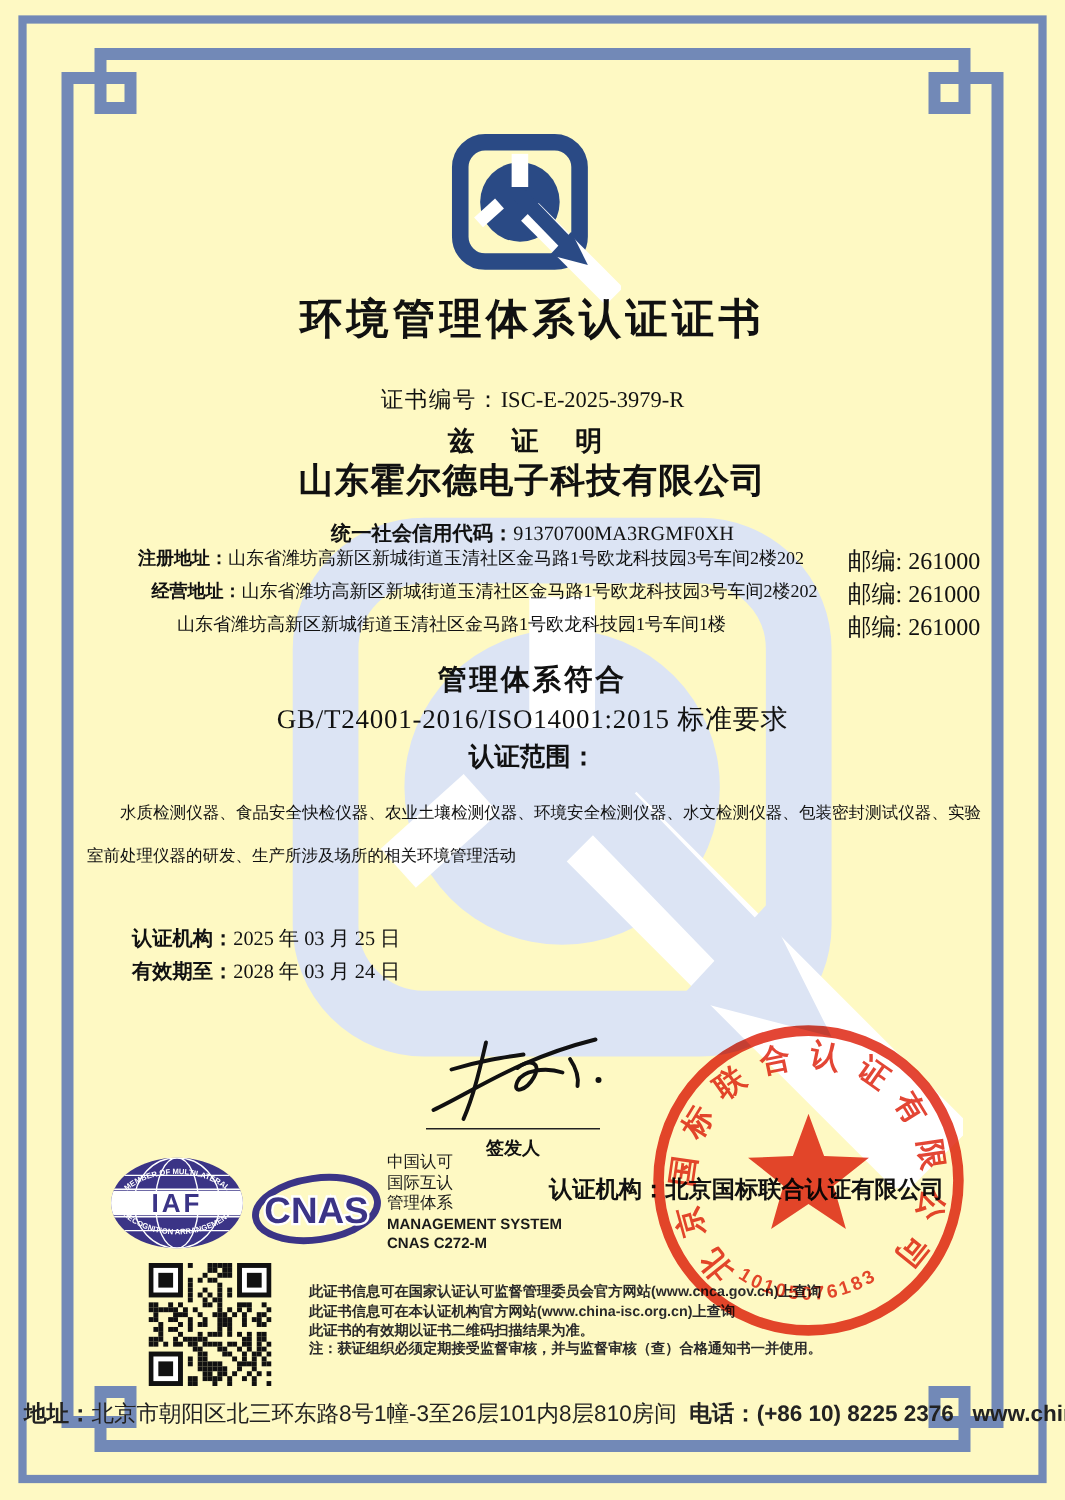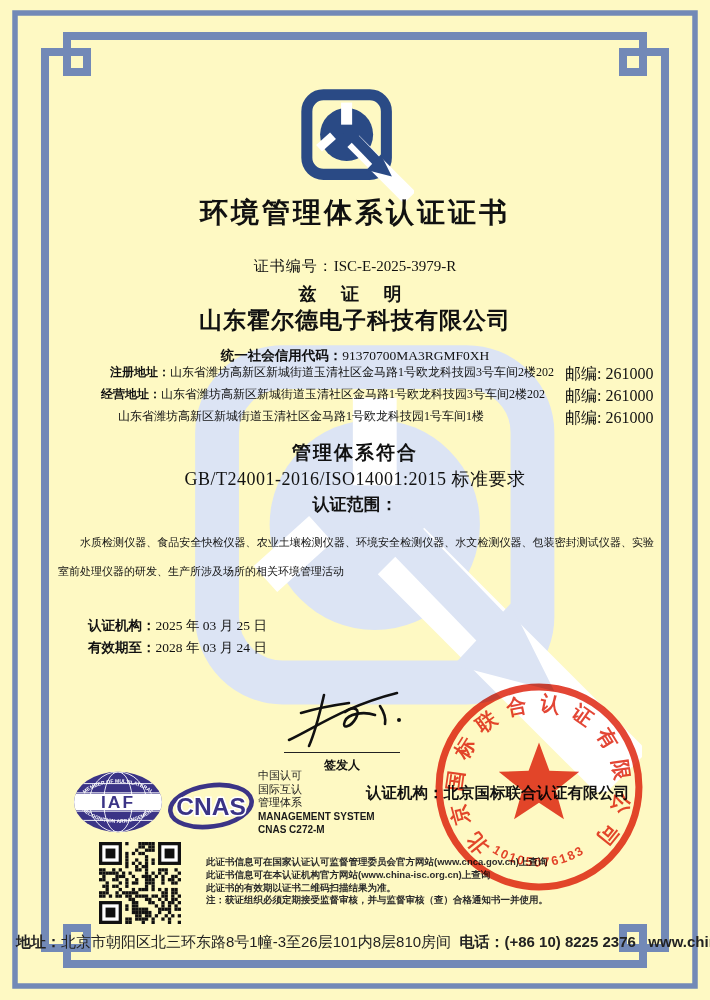--- a/index.html
+++ b/index.html
@@ -82,21 +82,21 @@
     <span class="lab">证书编号：</span><span>ISC-E-2025-3979-R</span>
   </div>
 
   <div class="abs ctr content hereby">兹 证 明</div>
   <div class="abs ctr content company">山东霍尔德电子科技有限公司</div>
 
   <div class="abs ctr content credit">
     <span class="lab">统一社会信用代码：</span><span>91370700MA3RGMF0XH</span>
   </div>
 
-  <div class="abs content addr-row" style="left:110px;top:364px">
+  <div class="abs content addr-row" style="left:92px;top:364px">
     <span class="lab">注册地址：</span><span>山东省潍坊高新区新城街道玉清社区金马路1号欧龙科技园3号车间2楼202</span>
   </div>
   <div class="abs content postcode" style="left:565px;top:364px">邮编: 261000</div>
 
   <div class="abs content addr-row" style="left:101px;top:386px">
     <span class="lab">经营地址：</span><span>山东省潍坊高新区新城街道玉清社区金马路1号欧龙科技园3号车间2楼202</span>
   </div>
   <div class="abs content postcode" style="left:565px;top:386px">邮编: 261000</div>
 
   <div class="abs content addr-row" style="left:118px;top:408px">

